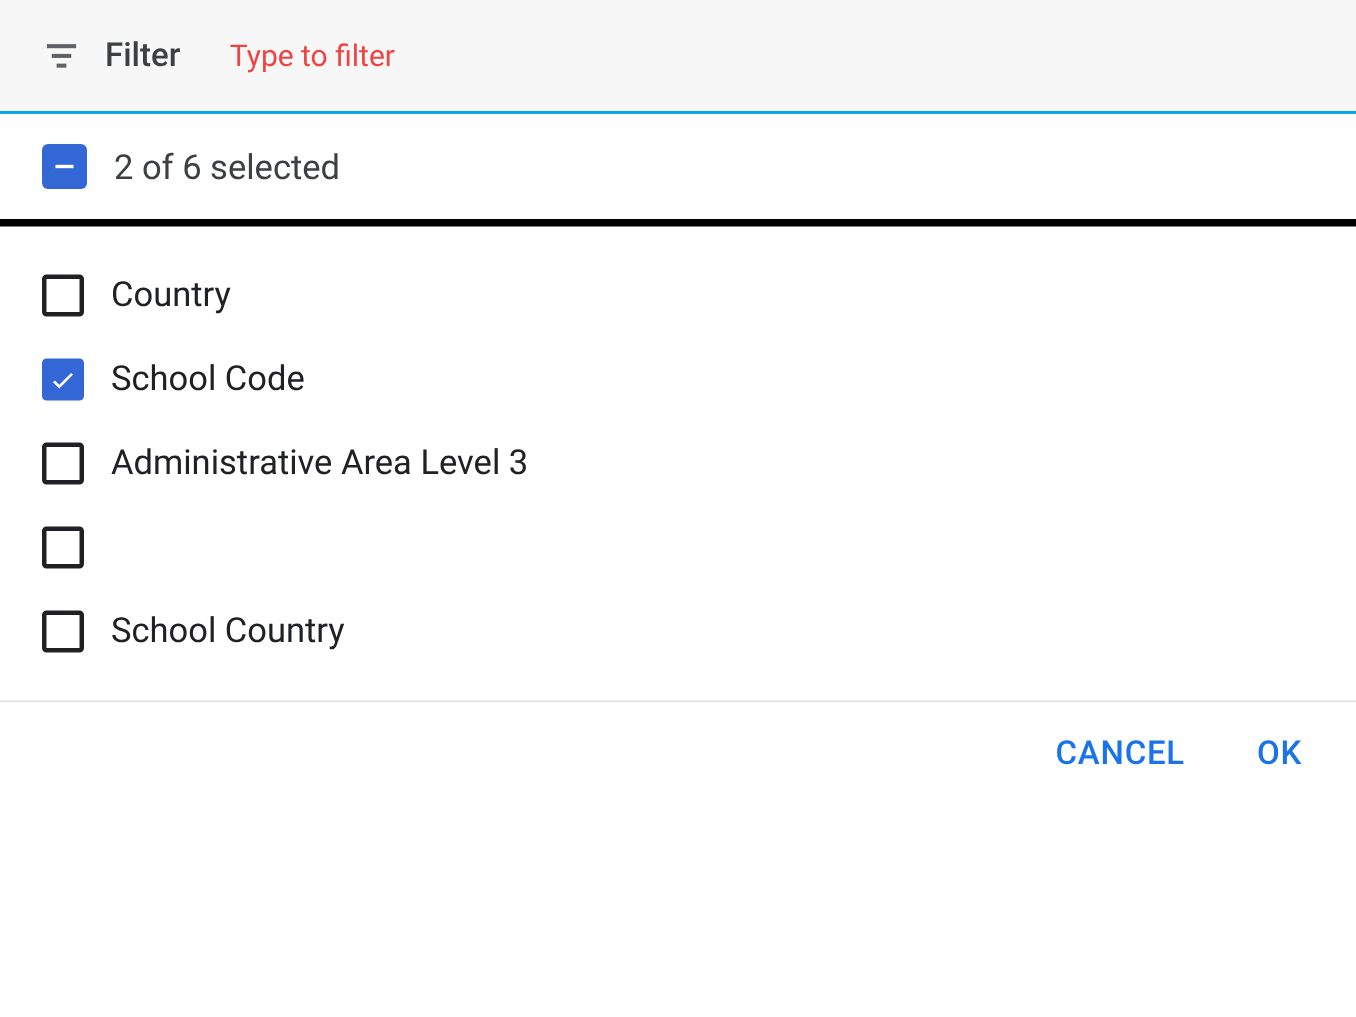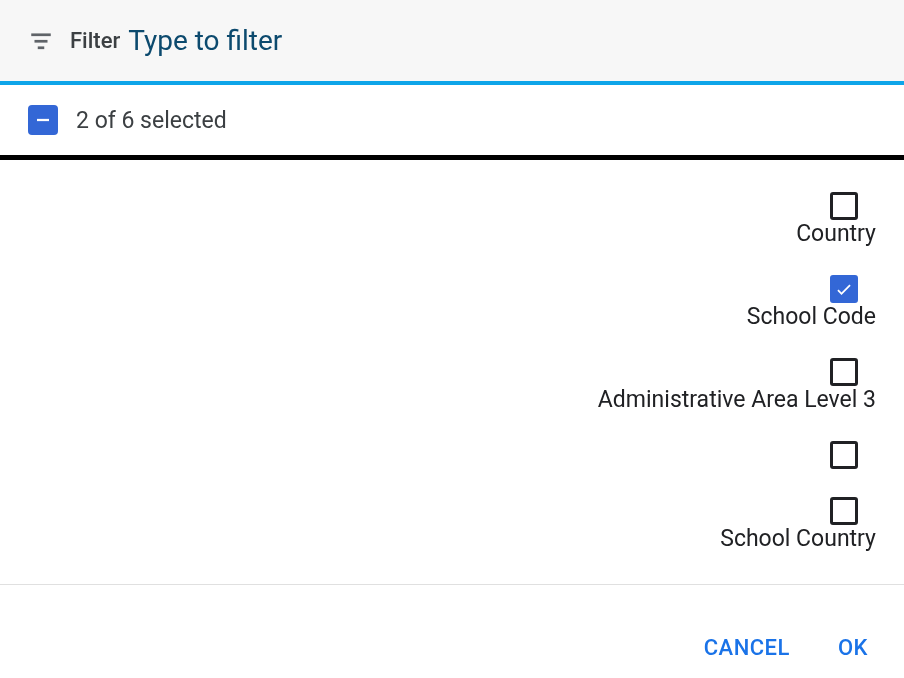--- a/index.html
+++ b/index.html
@@ -13,36 +13,37 @@
       width: 904px;
       height: 678px;
       overflow: hidden;
       color: #202124;
     }
     .filter-bar {
       background: #f7f7f7;
       padding: 24px 28px;
       display: flex;
       align-items: center;
-      border-bottom: 4px solid #0ea5e9;
+      border-bottom: 2px solid #0ea5e9;
     }
     .filter-icon {
       margin-right: 16px;
       display: inline-flex;
     }
     .filter-label {
       font-size: 22px;
       font-weight: 500;
       color: #3c4043;
       margin-right: 8px;
     }
     .filter-placeholder {
-      font-size: 28px;
-      color: #0c4a6e;
+      font-size: 20px;
+      color: #ef4444;
       font-weight: 400;
+      margin-left: 25px;
     }
     .select-summary {
       display: flex;
       align-items: center;
       padding: 20px 28px;
       border-bottom: 5px solid #000000;
     }
     .summary-check {
       width: 30px;
       height: 30px;
@@ -57,24 +58,23 @@
     .summary-text {
       font-size: 23px;
       color: #3c4043;
     }
     .options {
       padding: 18px 0;
       border-bottom: 1px solid #e0e0e0;
     }
     .option-row {
       display: flex;
-      align-items: flex-end;
+      align-items: flex-start;
       padding: 14px 28px;
       cursor: pointer;
-      flex-direction: column;
     }
     .checkbox {
       width: 28px;
       height: 28px;
       border: 3px solid #202124;
       border-radius: 3px;
       margin-right: 18px;
       flex-shrink: 0;
       display: inline-flex;
       align-items: center;
@@ -97,21 +97,20 @@
     }
     .btn {
       background: none;
       border: none;
       font-size: 22px;
       font-weight: 500;
       color: #1a73e8;
       letter-spacing: 0.5px;
       cursor: pointer;
       font-family: inherit;
-      margin-top: 28px;
     }
   </style>
 </head>
 <body>
 
 <div class="filter-bar">
   <span class="filter-icon">
     <svg width="26" height="26" viewBox="0 0 24 24" fill="#5f6368">
       <rect x="3" y="5" width="18" height="2.5"></rect>
       <rect x="6" y="11" width="12" height="2.5"></rect>

